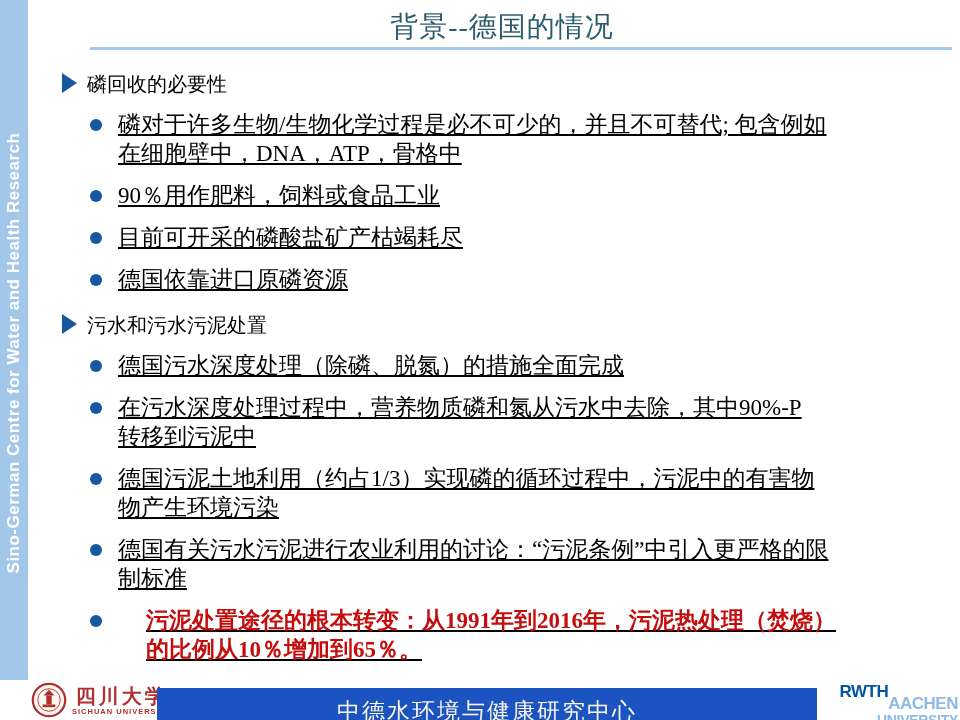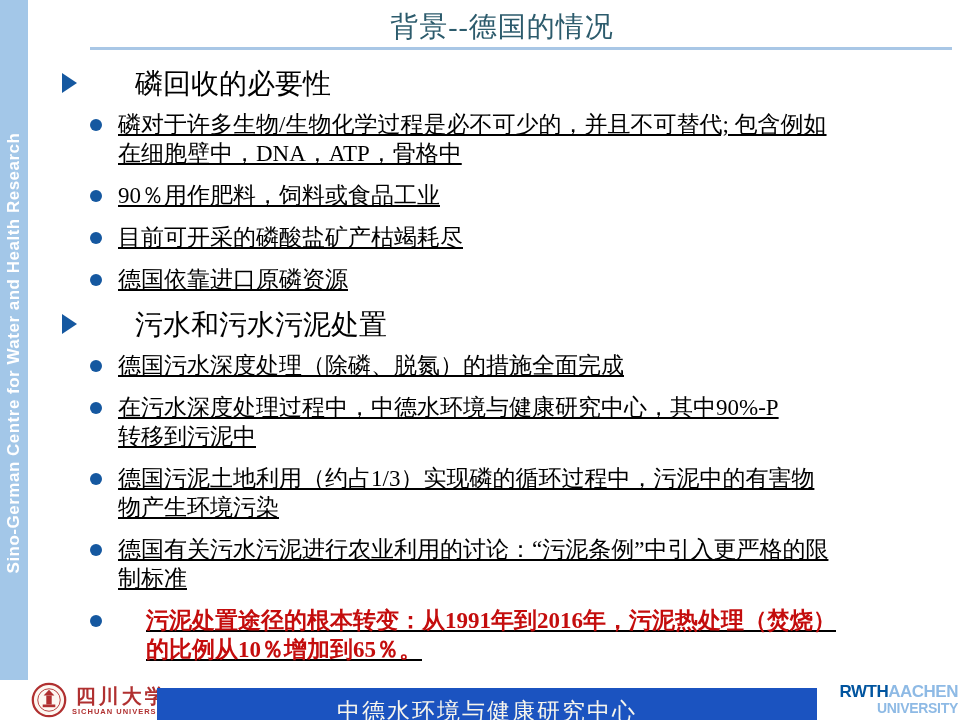--- a/index.html
+++ b/index.html
@@ -27,21 +27,21 @@
   }
   .title-rule{position:absolute;left:90px;right:8px;top:47px;height:3px;background:var(--rule-blue);}
   
   .content{position:absolute;left:60px;right:10px;top:66px;color:#000;}
   .h1row{display:flex;align-items:flex-start;margin-bottom:8px;}
   .tri{
     width:0;height:0;border-left:15px solid var(--accent-blue);
     border-top:10px solid transparent;border-bottom:10px solid transparent;
     margin:7px 10px 0 2px;flex:none;
   }
-  .h1text{font-size:28px;line-height:36px;margin-left:48px;}
+  .h1text{font-size:20px;line-height:36px;}
   ul.bullets{list-style:none;margin:0 0 0 30px;text-decoration:underline;}
   ul.bullets li{display:flex;align-items:flex-start;margin-bottom:13px;}
   .dot{flex:none;width:12px;height:12px;border-radius:50%;background:var(--accent-blue);margin:9px 16px 0 0;}
   .btext{font-size:23px;line-height:29px;white-space:pre-line;}
   li.red .btext{color:var(--emphasis-red);font-weight:bold;margin-left:28px;}
   
   .footer{position:absolute;left:0;bottom:0;width:960px;height:40px;background:#ffffff;}
   .banner{
     position:absolute;left:157px;right:143px;top:8px;height:47px;background:var(--banner-bg);
     display:flex;align-items:center;justify-content:center;
@@ -51,21 +51,21 @@
   .scu-text{margin-left:5px;display:flex;flex-direction:column;align-items:center;}
   .scu-cn{color:var(--scu-red);font-size:20px;font-weight:bold;letter-spacing:3px;line-height:22px;}
   .scu-en{color:var(--scu-red);font-size:7.5px;font-weight:bold;letter-spacing:1px;
     font-family:"Liberation Sans",sans-serif;line-height:9px;}
   .rwth{
     position:absolute;right:2px;top:4px;display:flex;flex-direction:column;align-items:flex-end;
     font-family:"Liberation Sans","DejaVu Sans",sans-serif;font-weight:bold;line-height:16px;
   }
   .rwth-top{display:flex;}
   .rwth-bold{color:var(--rwth-dark-blue);font-size:17px;letter-spacing:-.5px;text-align:center;}
-  .rwth-light{color:var(--rwth-light-blue);font-size:17px;letter-spacing:-.5px;}
+  .rwth-light{color:var(--rwth-light-blue);font-size:17px;letter-spacing:-.5px;margin-top:12px;}
   .rwth-uni{color:var(--rwth-light-blue);font-size:14px;letter-spacing:-.3px;}
 </style>
 </head>
 <body>
 
 <div class="slide">
 
   <aside class="sidebar">
     <span class="sidebar-label">Sino-German Centre for Water and Health Research</span>
   </aside>
@@ -103,21 +103,21 @@
       <span class="tri"></span>
       <span class="h1text">污水和污水污泥处置</span>
     </div>
     <ul class="bullets">
       <li>
         <span class="dot"></span>
         <span class="btext">德国污水深度处理（除磷、脱氮）的措施全面完成</span>
       </li>
       <li>
         <span class="dot"></span>
-        <span class="btext">在污水深度处理过程中，中德水环境与健康研究中心，其中90%-P
+        <span class="btext">在污水深度处理过程中，营养物质磷和氮从污水中去除，其中90%-P
 转移到污泥中</span>
       </li>
       <li>
         <span class="dot"></span>
         <span class="btext">德国污泥土地利用（约占1/3）实现磷的循环过程中，污泥中的有害物
 物产生环境污染</span>
       </li>
       <li>
         <span class="dot"></span>
         <span class="btext">德国有关污水污泥进行农业利用的讨论：“污泥条例”中引入更严格的限

